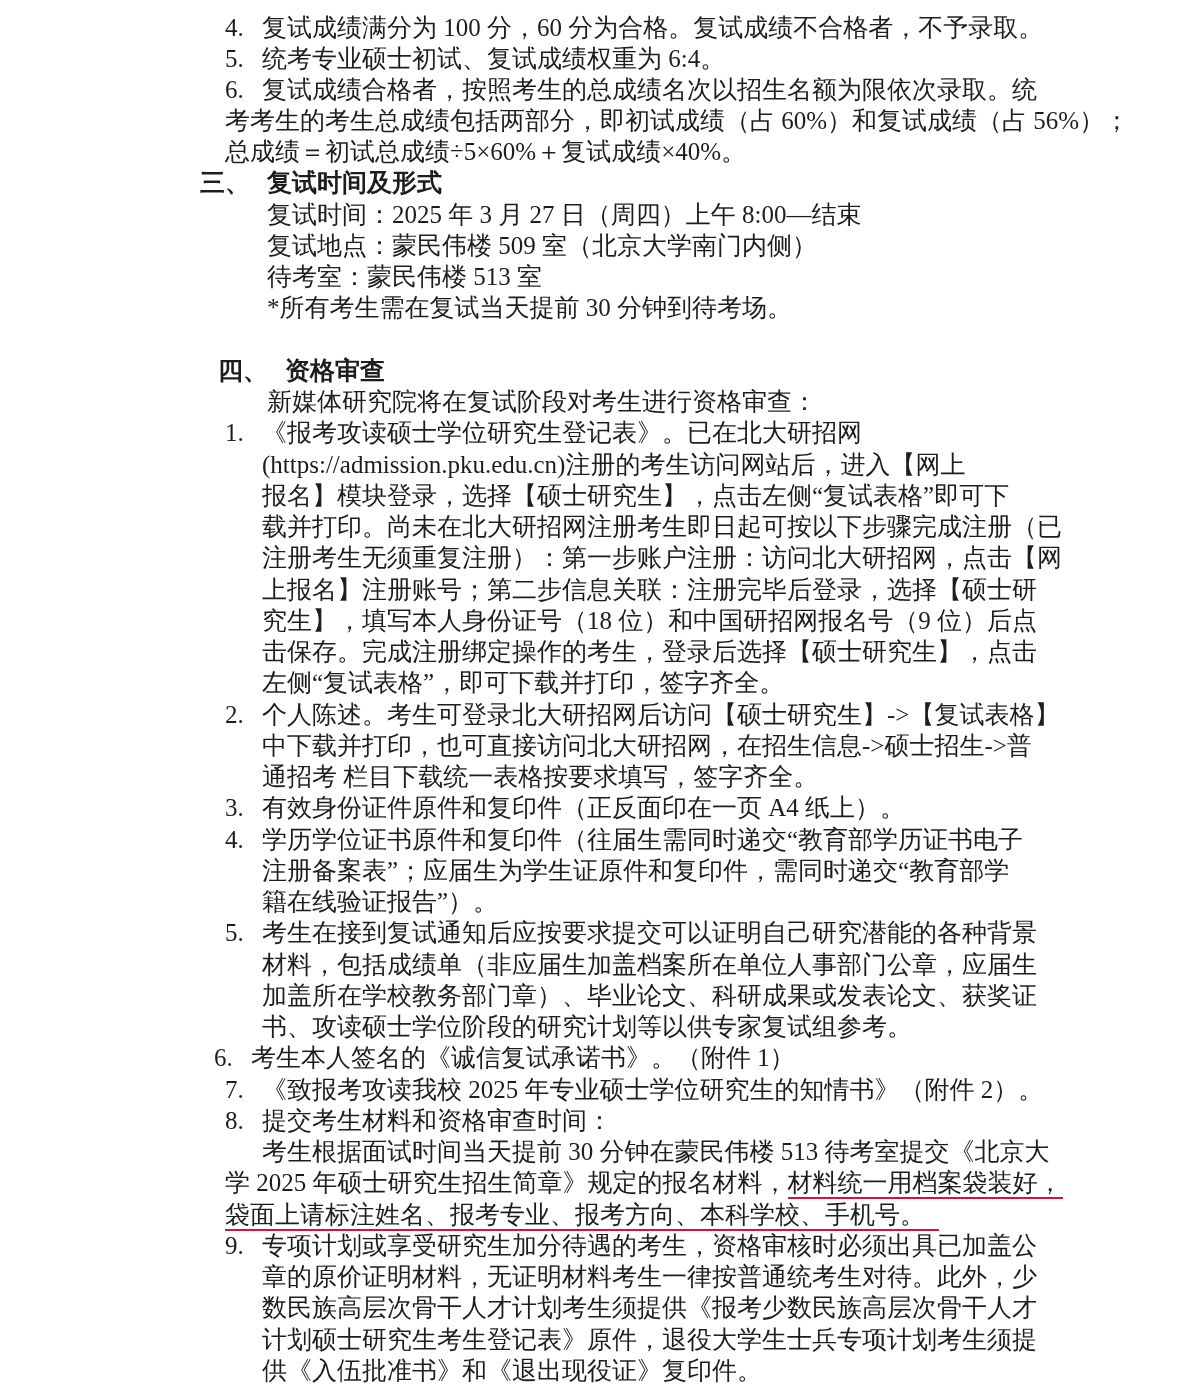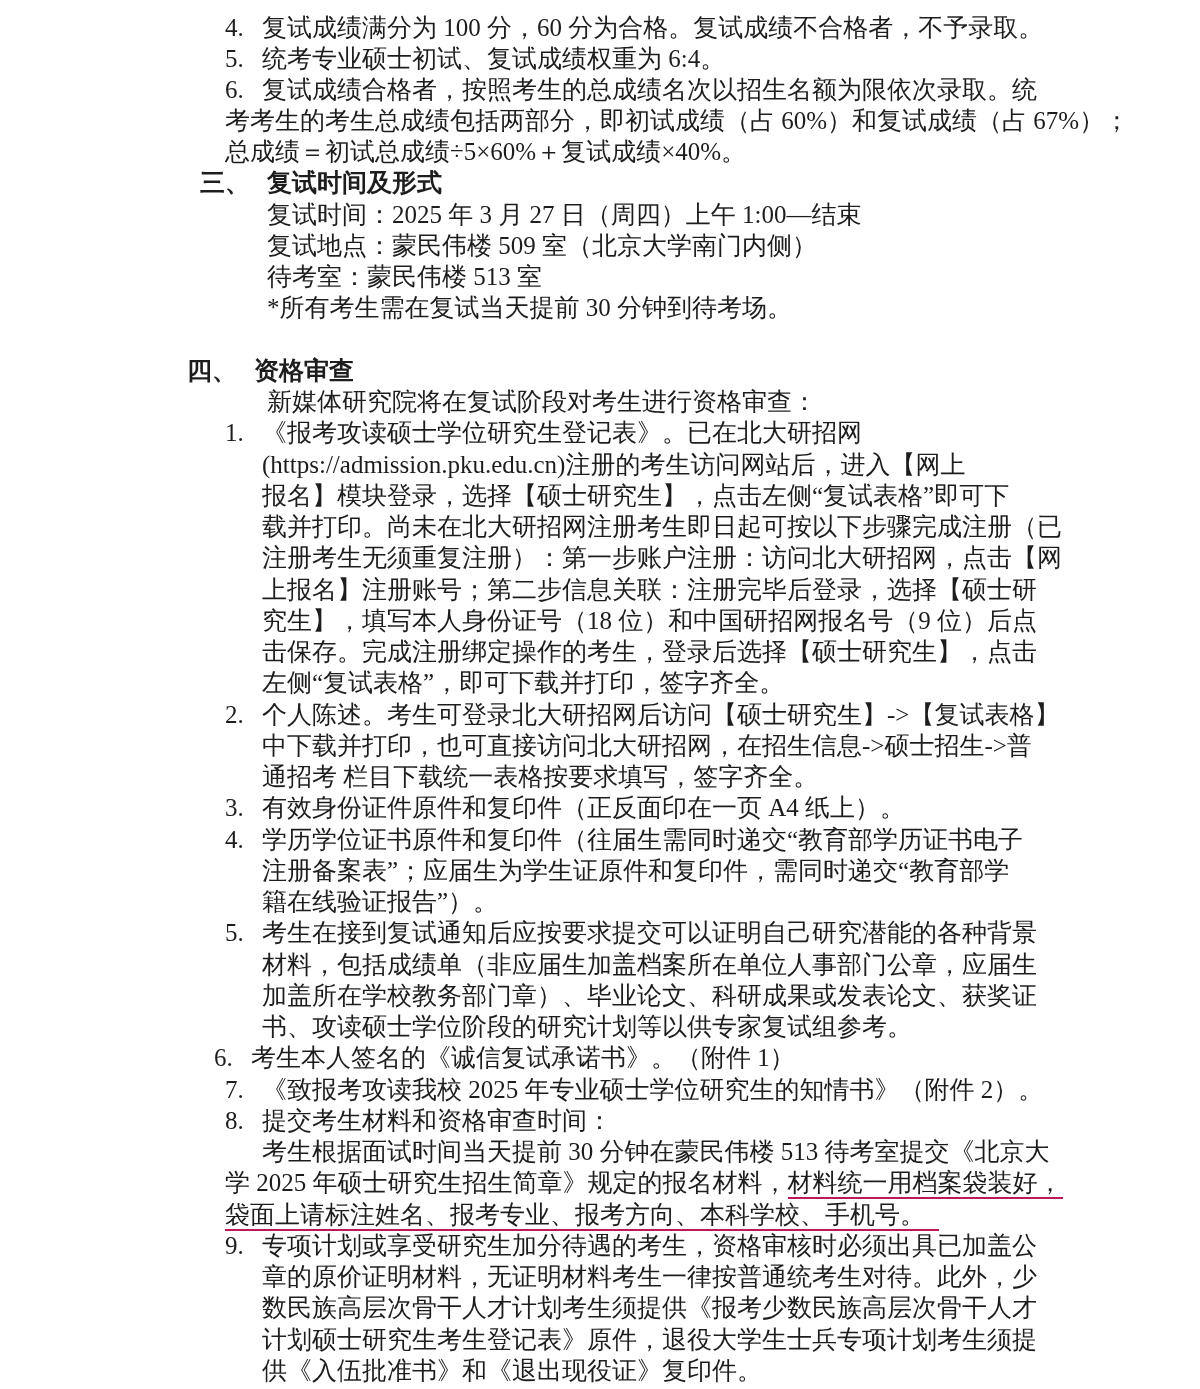--- a/index.html
+++ b/index.html
@@ -23,30 +23,30 @@
   .u-ext{padding-right:14px;}
 </style>
 </head>
 <body>
 
 <div class="page">
 
   <div class="ln" style="top:13px;left:225px"><span class="num">4.</span><span>复试成绩满分为 100 分，60 分为合格。复试成绩不合格者，不予录取。</span></div>
   <div class="ln" style="top:44px;left:225px"><span class="num">5.</span><span>统考专业硕士初试、复试成绩权重为 6:4。</span></div>
   <div class="ln" style="top:75px;left:225px"><span class="num">6.</span><span>复试成绩合格者，按照考生的总成绩名次以招生名额为限依次录取。统</span></div>
-  <div class="ln" style="top:106px;left:225px"><span>考考生的考生总成绩包括两部分，即初试成绩（占 60%）和复试成绩（占 67%）；</span></div>
+  <div class="ln" style="top:106px;left:225px"><span>考考生的考生总成绩包括两部分，即初试成绩（占 60%）和复试成绩（占 56%）；</span></div>
   <div class="ln" style="top:137px;left:225px"><span>总成绩＝初试总成绩÷5×60%＋复试成绩×40%。</span></div>
 
   <div class="ln hd" style="top:168px;left:183px"><span class="secnum">三、</span><span>复试时间及形式</span></div>
-  <div class="ln" style="top:200px;left:267px"><span>复试时间：2025 年 3 月 27 日（周四）上午 1:00—结束</span></div>
+  <div class="ln" style="top:200px;left:267px"><span>复试时间：2025 年 3 月 27 日（周四）上午 8:00—结束</span></div>
   <div class="ln" style="top:231px;left:267px"><span>复试地点：蒙民伟楼 509 室（北京大学南门内侧）</span></div>
   <div class="ln" style="top:262px;left:267px"><span>待考室：蒙民伟楼 513 室</span></div>
   <div class="ln" style="top:293px;left:267px"><span>*所有考生需在复试当天提前 30 分钟到待考场。</span></div>
 
-  <div class="ln hd" style="top:356px;left:170px"><span class="secnum">四、</span><span>资格审查</span></div>
+  <div class="ln hd" style="top:356px;left:201px"><span class="secnum">四、</span><span>资格审查</span></div>
   <div class="ln" style="top:387px;left:267px"><span>新媒体研究院将在复试阶段对考生进行资格审查：</span></div>
 
   <div class="ln" style="top:418px;left:225px"><span class="num">1.</span><span>《报考攻读硕士学位研究生登记表》。已在北大研招网</span></div>
   <div class="ln" style="top:450px;left:262px"><span>(https://admission.pku.edu.cn)注册的考生访问网站后，进入【网上</span></div>
   <div class="ln" style="top:481px;left:262px"><span>报名】模块登录，选择【硕士研究生】，点击左侧“复试表格”即可下</span></div>
   <div class="ln" style="top:512px;left:262px"><span>载并打印。尚未在北大研招网注册考生即日起可按以下步骤完成注册（已</span></div>
   <div class="ln" style="top:575px;left:262px"><span>上报名】注册账号；第二步信息关联：注册完毕后登录，选择【硕士研</span></div>
   <div class="ln" style="top:543px;left:262px"><span>注册考生无须重复注册）：第一步账户注册：访问北大研招网，点击【网</span></div>
   <div class="ln" style="top:606px;left:262px"><span>究生】，填写本人身份证号（18 位）和中国研招网报名号（9 位）后点</span></div>
   <div class="ln" style="top:637px;left:262px"><span>击保存。完成注册绑定操作的考生，登录后选择【硕士研究生】，点击</span></div>

